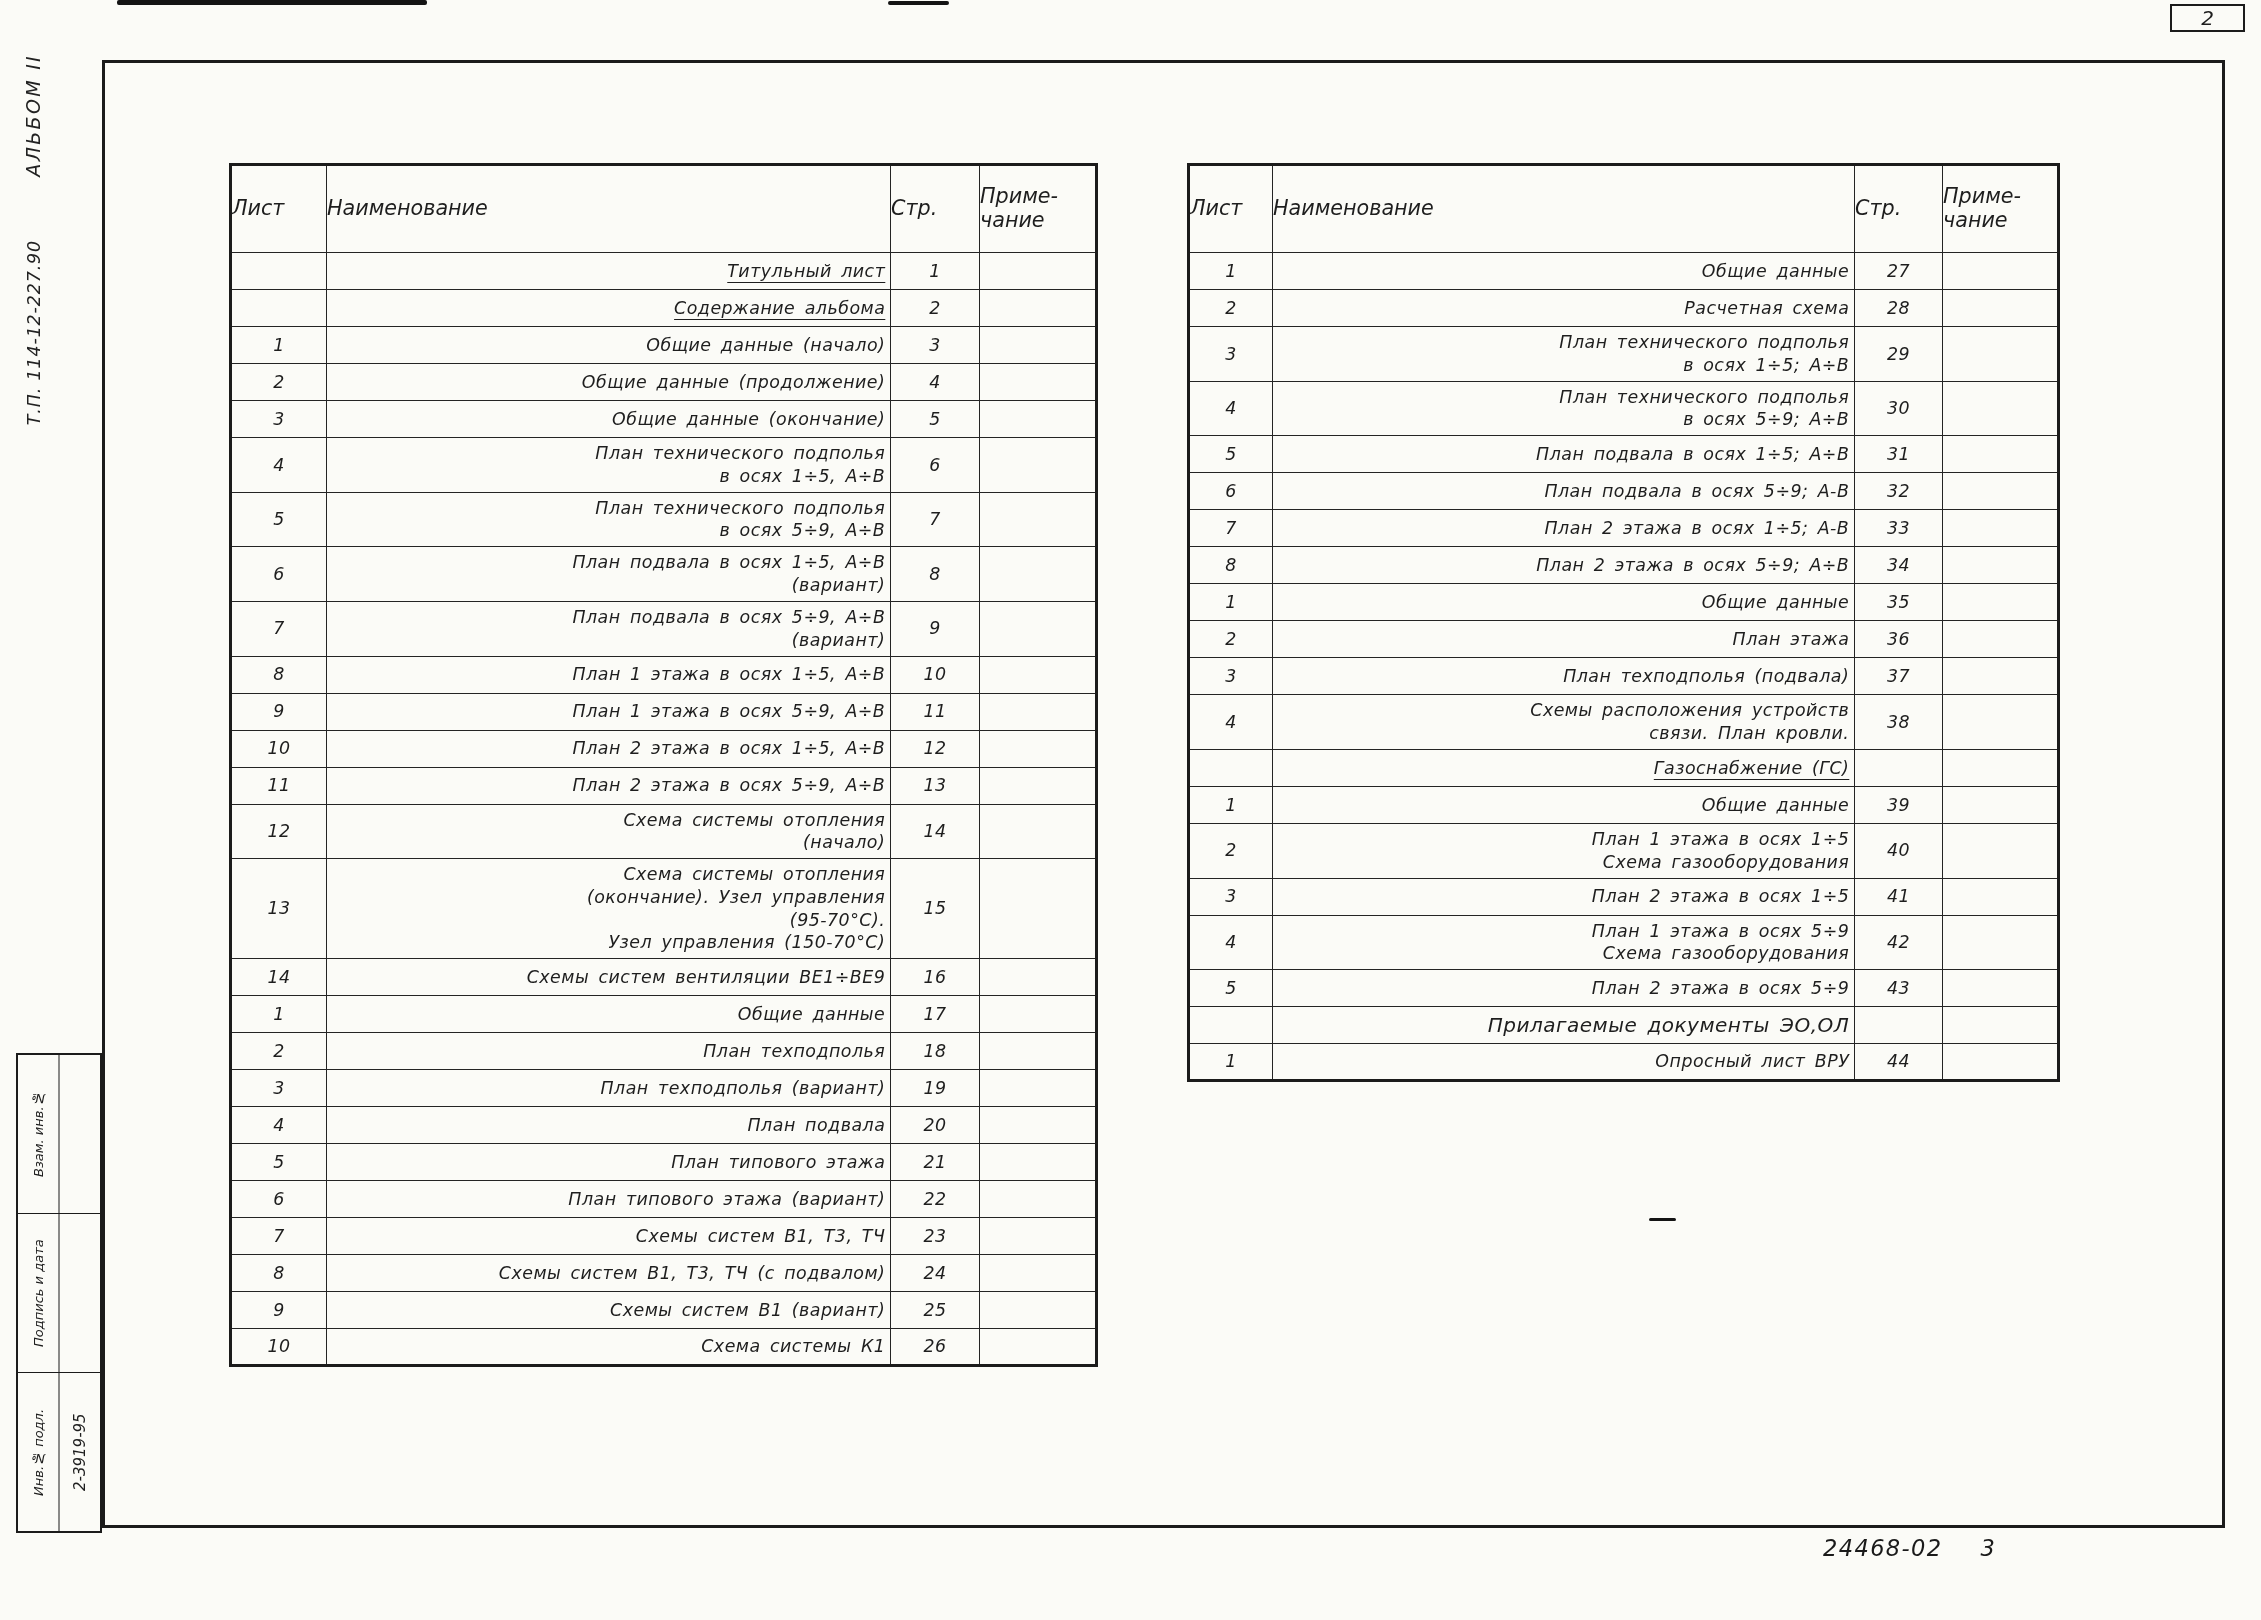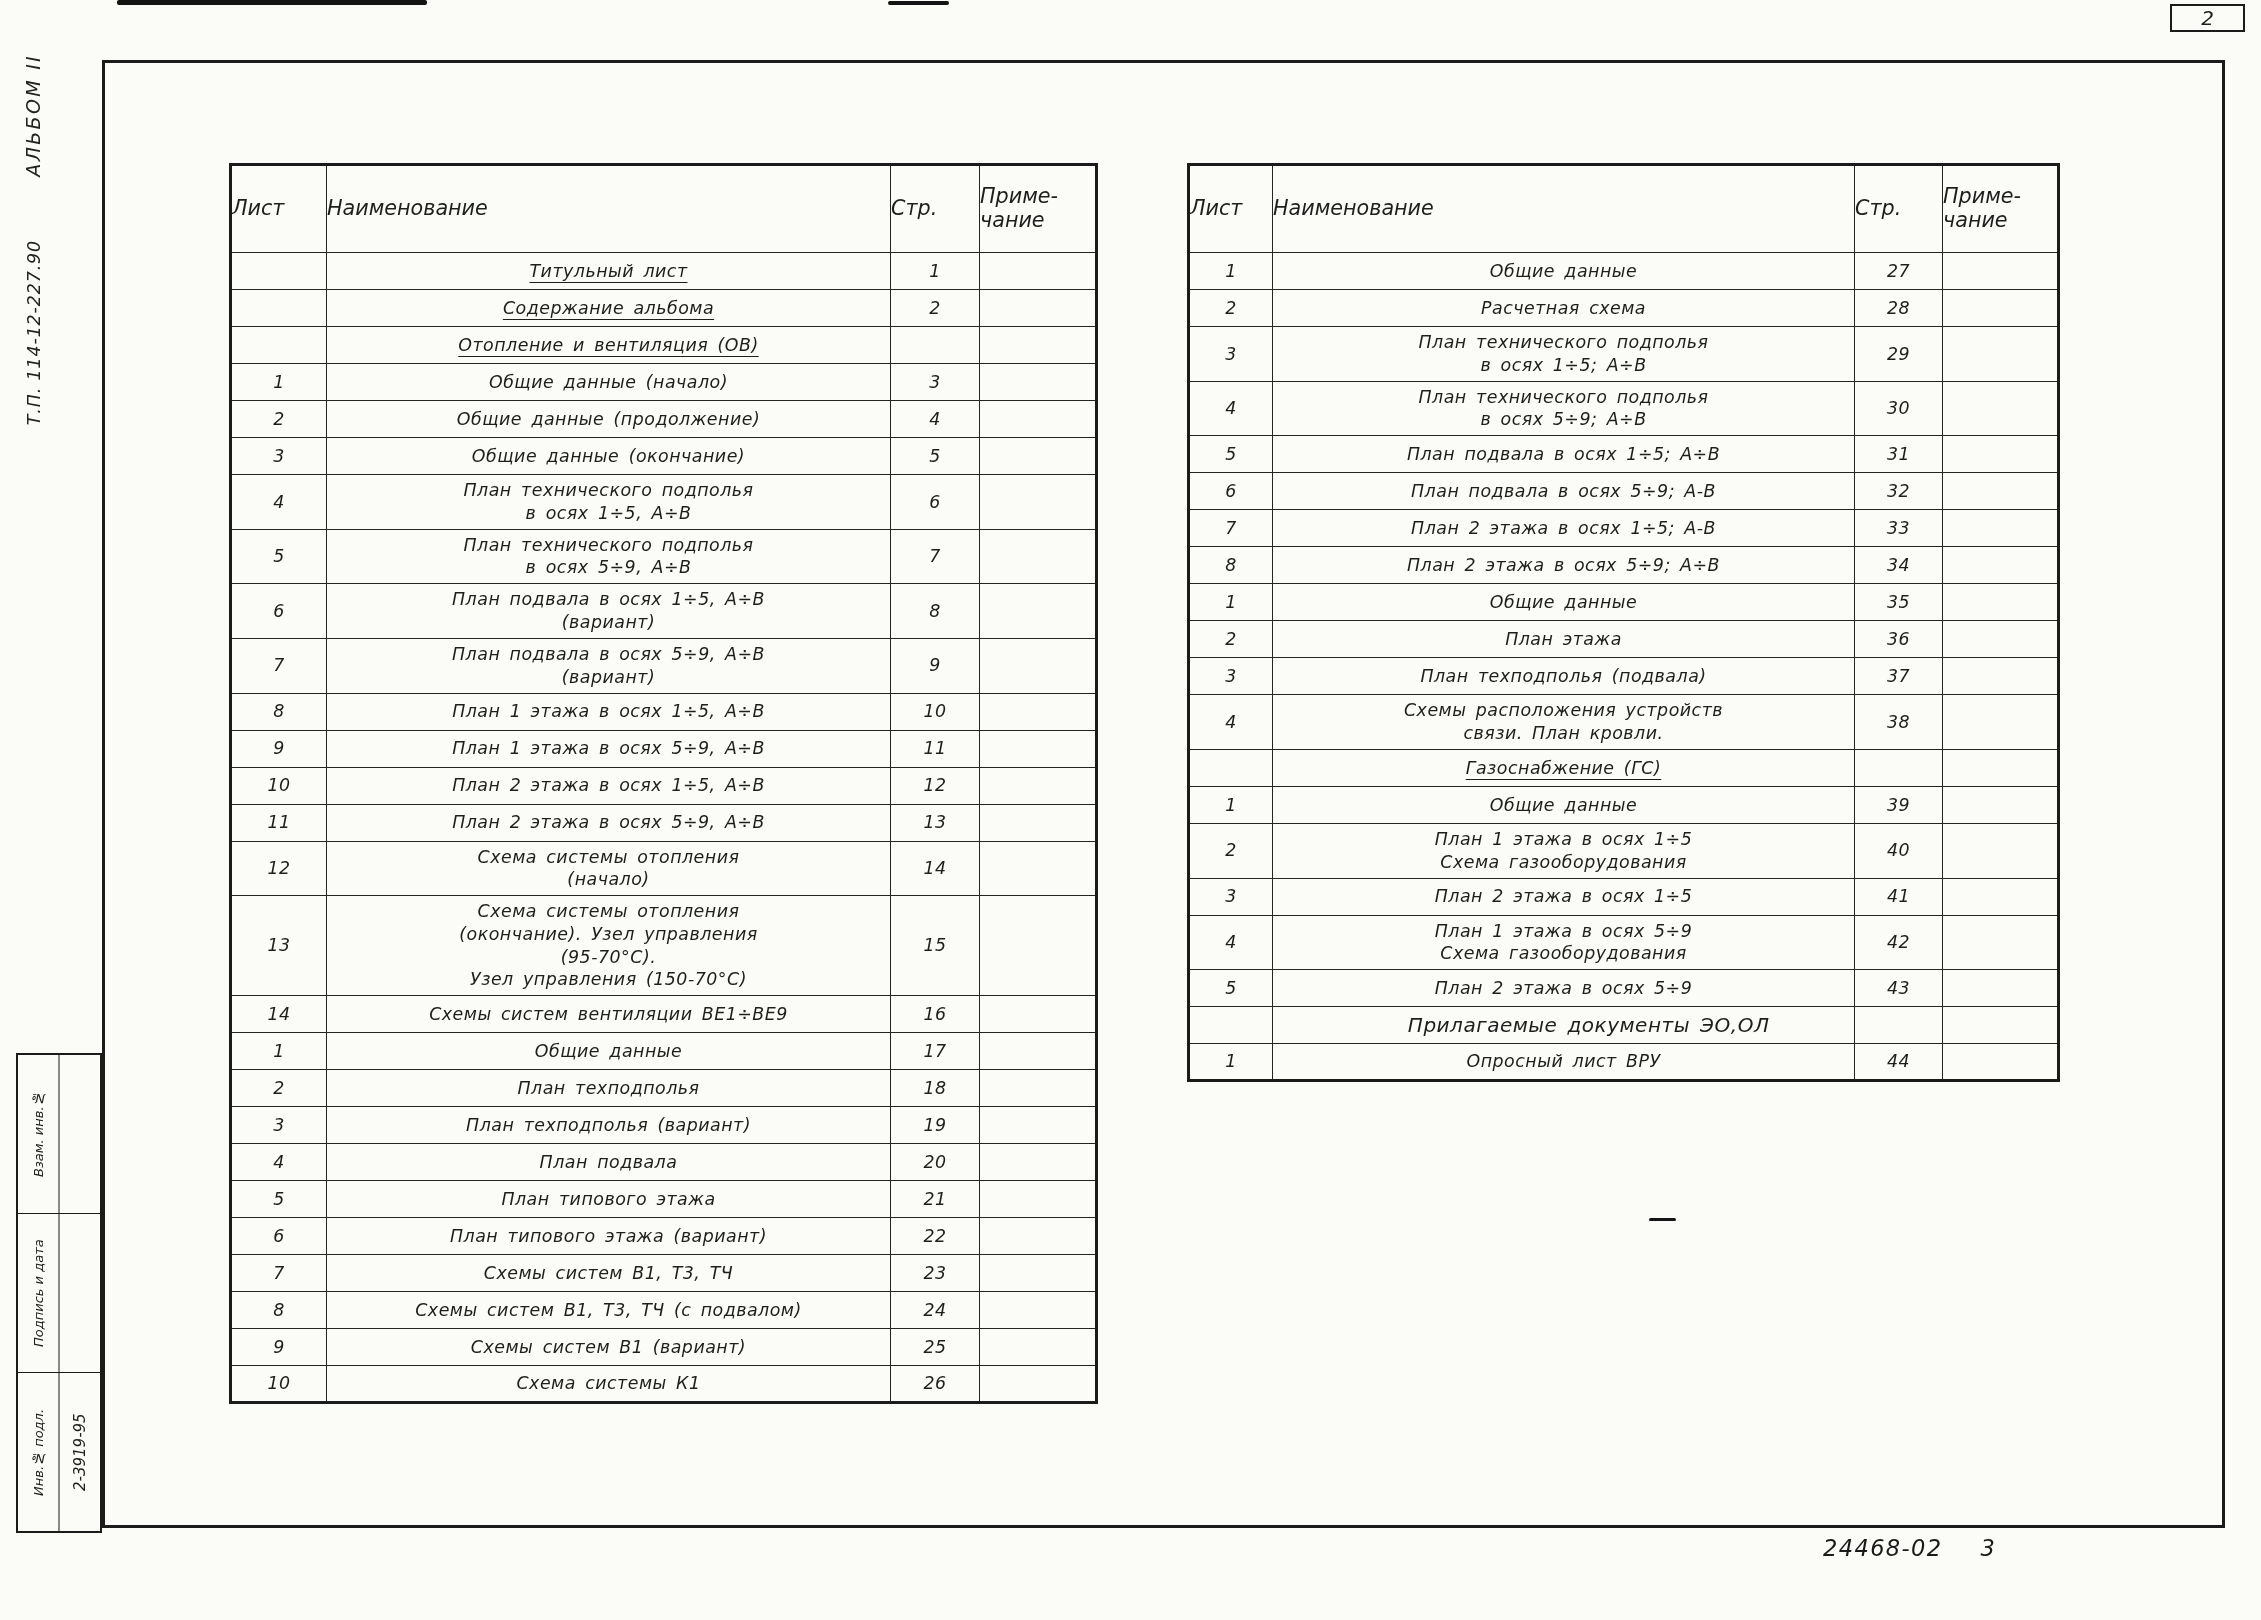--- a/index.html
+++ b/index.html
@@ -96,21 +96,21 @@
   }
   .toc-table tbody tr { height: 37px; }
   .toc-table td {
     font-size: 17.4px;
     line-height: 1.3;
     padding: 4.2px 4.7px;
     word-spacing: 3.3px;
     letter-spacing: 0.5px;
   }
   .sheet-cell, .page-cell { text-align: center; }
-  .name-cell { text-align: center; padding-left: 34px; white-space: pre-line; }
+  .name-cell { text-align: right; padding-left: 34px; white-space: pre-line; }
 
   tr.u .name-cell {
     text-decoration: underline;
     text-underline-offset: 4.7px;
     text-decoration-thickness: 1.2px;
   }
   tr.tall { height: 70px; }
   tr.tall .name-cell { padding-left: 55px; font-size: 20px; }
 
   
@@ -182,26 +182,20 @@
           <td class="note-cell"></td>
         </tr>
 
         <tr class="u">
           <td class="sheet-cell"></td>
           <td class="name-cell">Содержание альбома</td>
           <td class="page-cell">2</td>
           <td class="note-cell"></td>
         </tr>
 
-        <tr class="u">
-          <td class="sheet-cell"></td>
-          <td class="name-cell">Отопление и вентиляция (ОВ)</td>
-          <td class="page-cell"></td>
-          <td class="note-cell"></td>
-        </tr>
 
         <tr>
           <td class="sheet-cell">1</td>
           <td class="name-cell">Общие данные (начало)</td>
           <td class="page-cell">3</td>
           <td class="note-cell"></td>
         </tr>
 
         <tr>
           <td class="sheet-cell">2</td>

